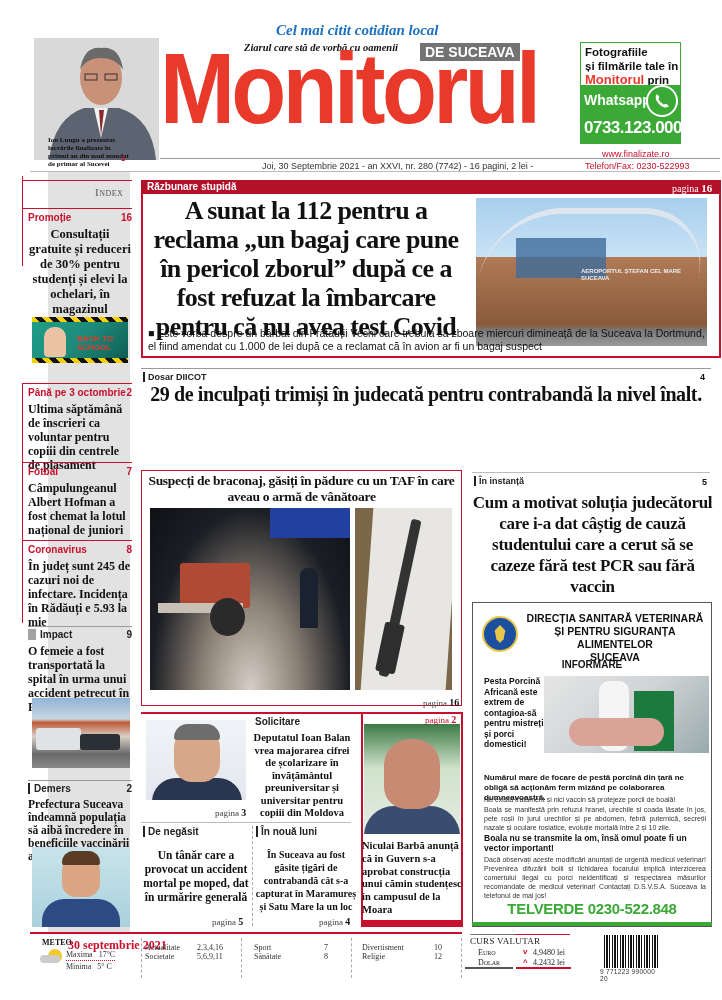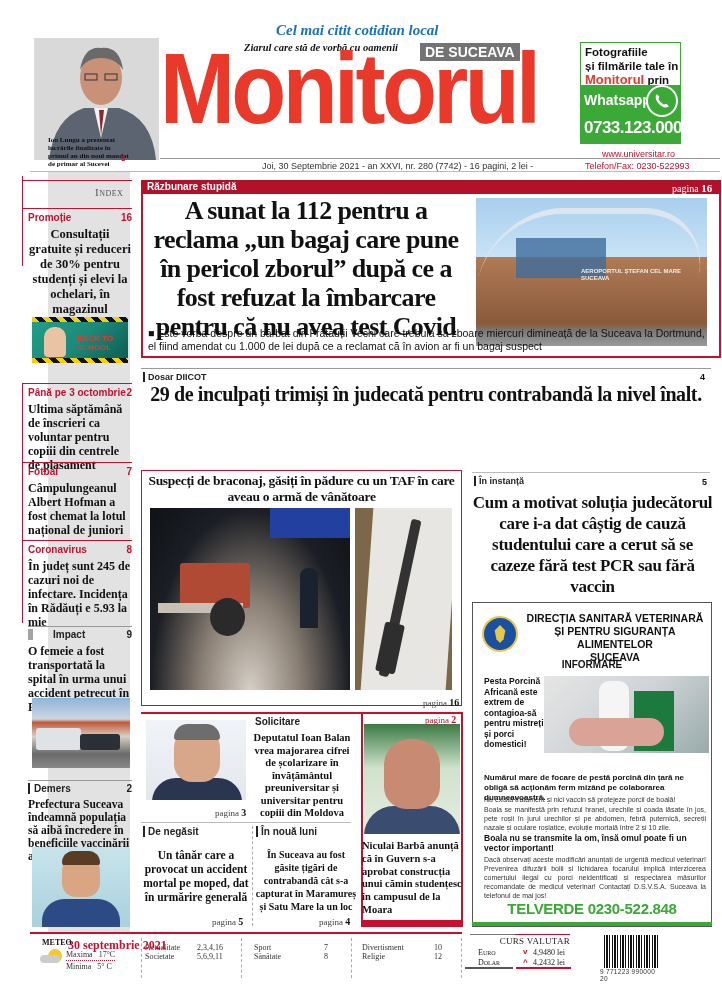--- a/index.html
+++ b/index.html
@@ -138,21 +138,21 @@
 
 .foot-red{left:30px;top:932px;width:432px;height:2px;background:#c8102e}
 .meteo-label{left:42px;top:938px;font-family:"Liberation Serif",serif;font-size:8px;font-weight:bold}
 .meteo-date{left:68px;top:938px;font-family:"Liberation Serif",serif;font-size:12px;color:#c8102e;font-weight:bold}
 .meteo-icon{left:40px;top:949px;width:22px;height:14px}
 .meteo-icon .sun{position:absolute;left:8px;top:0;width:14px;height:14px;background:#f2c928;border-radius:50%}
 .meteo-icon .cloud{position:absolute;left:0;top:6px;width:20px;height:8px;background:#ccc;border-radius:6px}
 .meteo-row{left:66px;font-family:"Liberation Serif",serif;font-size:8px;color:#333}
 .foot-sect{font-family:"Liberation Serif",serif;font-size:8px;color:#333}
 .foot-vdash{width:0;border-left:1px dashed #aaa;top:938px;height:40px}
-.curs-title{left:470px;top:936px;width:140px;text-align:right;font-family:"Liberation Serif",serif;font-size:9px;color:#222;letter-spacing:0.3px}
+.curs-title{left:470px;top:936px;width:140px;text-align:left;font-family:"Liberation Serif",serif;font-size:9px;color:#222;letter-spacing:0.3px}
 .curs-row{font-family:"Liberation Serif",serif;font-size:8px;color:#222}
 .curs-line{height:2px}
 .barcode{left:604px;top:935px;width:60px;height:45px}
 .barcode .bars{position:absolute;left:0;top:0;width:56px;height:33px;background:repeating-linear-gradient(90deg,#111 0 1px,#fff 1px 2px,#111 2px 4px,#fff 4px 5px,#111 5px 6px,#fff 6px 8px)}
 .barcode .num{position:absolute;left:-4px;top:33px;font-size:6.5px;color:#333;letter-spacing:0.3px}
 </style>
 </head>
 <body>
 
 <div class="abs mast-photo">
@@ -184,21 +184,21 @@
   <div class="wa-green">
     <span class="wa-label">Whatsapp</span>
     <span class="wa-icon">
       <svg viewBox="0 0 32 32" width="28" height="28">
           <path d="M10 8 Q8 10 9 14 Q12 21 18 23 Q22 24 24 22 L21 19 L18 20 Q14 18 12 14 L13 11 Z" fill="#fff"></path>
         </svg>
     </span>
     <span class="wa-phone">0733.123.000</span>
   </div>
 </div>
-<div class="abs url">www.universitar.ro</div>
+<div class="abs url">www.finalizate.ro</div>
 <div class="abs hr-top"></div>
 <div class="abs dateline">Joi, 30 Septembrie 2021 - an XXVI, nr. 280 (7742) - 16 pagini, 2 lei -</div>
 <div class="abs tel">Telefon/Fax: 0230-522993</div>
 <div class="abs hr-top2"></div>
 
 <div class="abs left-col-bg"></div>
 <div class="abs idx-line" style="top:180px;width:110px"></div>
 <div class="abs idx-vline" style="top:176px;height:90px"></div>
 <div class="abs index-title">Index</div>
 <div class="abs idx-line" style="top:208px;width:110px"></div>
@@ -240,21 +240,21 @@
 <div class="abs idx-item" style="top:544px">
   <div class="idx-head">
       <span>Coronavirus</span>
       <span>8</span>
     </div>
   <div class="idx-body">În județ sunt 245 de cazuri noi de infectare. Incidența în Rădăuți e 5.93 la mie</div>
 </div>
 
 <div class="abs" style="left:28px;top:626px;width:104px;height:1px;background:#999"></div>
 <div class="abs idx-item" style="top:629px">
-  <div class="idx-head" style="color:#222;border-left:5px solid #a3a3a3;padding-left:20px">
+  <div class="idx-head" style="color:#222;border-left:8px solid #a3a3a3;padding-left:4px">
       <span>Impact</span>
       <span>9</span>
     </div>
   <div class="idx-body">O femeie a fost transportată la spital în urma unui accident petrecut în Rădăuți</div>
 </div>
 <div class="abs impact-img">
   <div class="van"></div>
   <div class="car"></div>
 </div>
 

